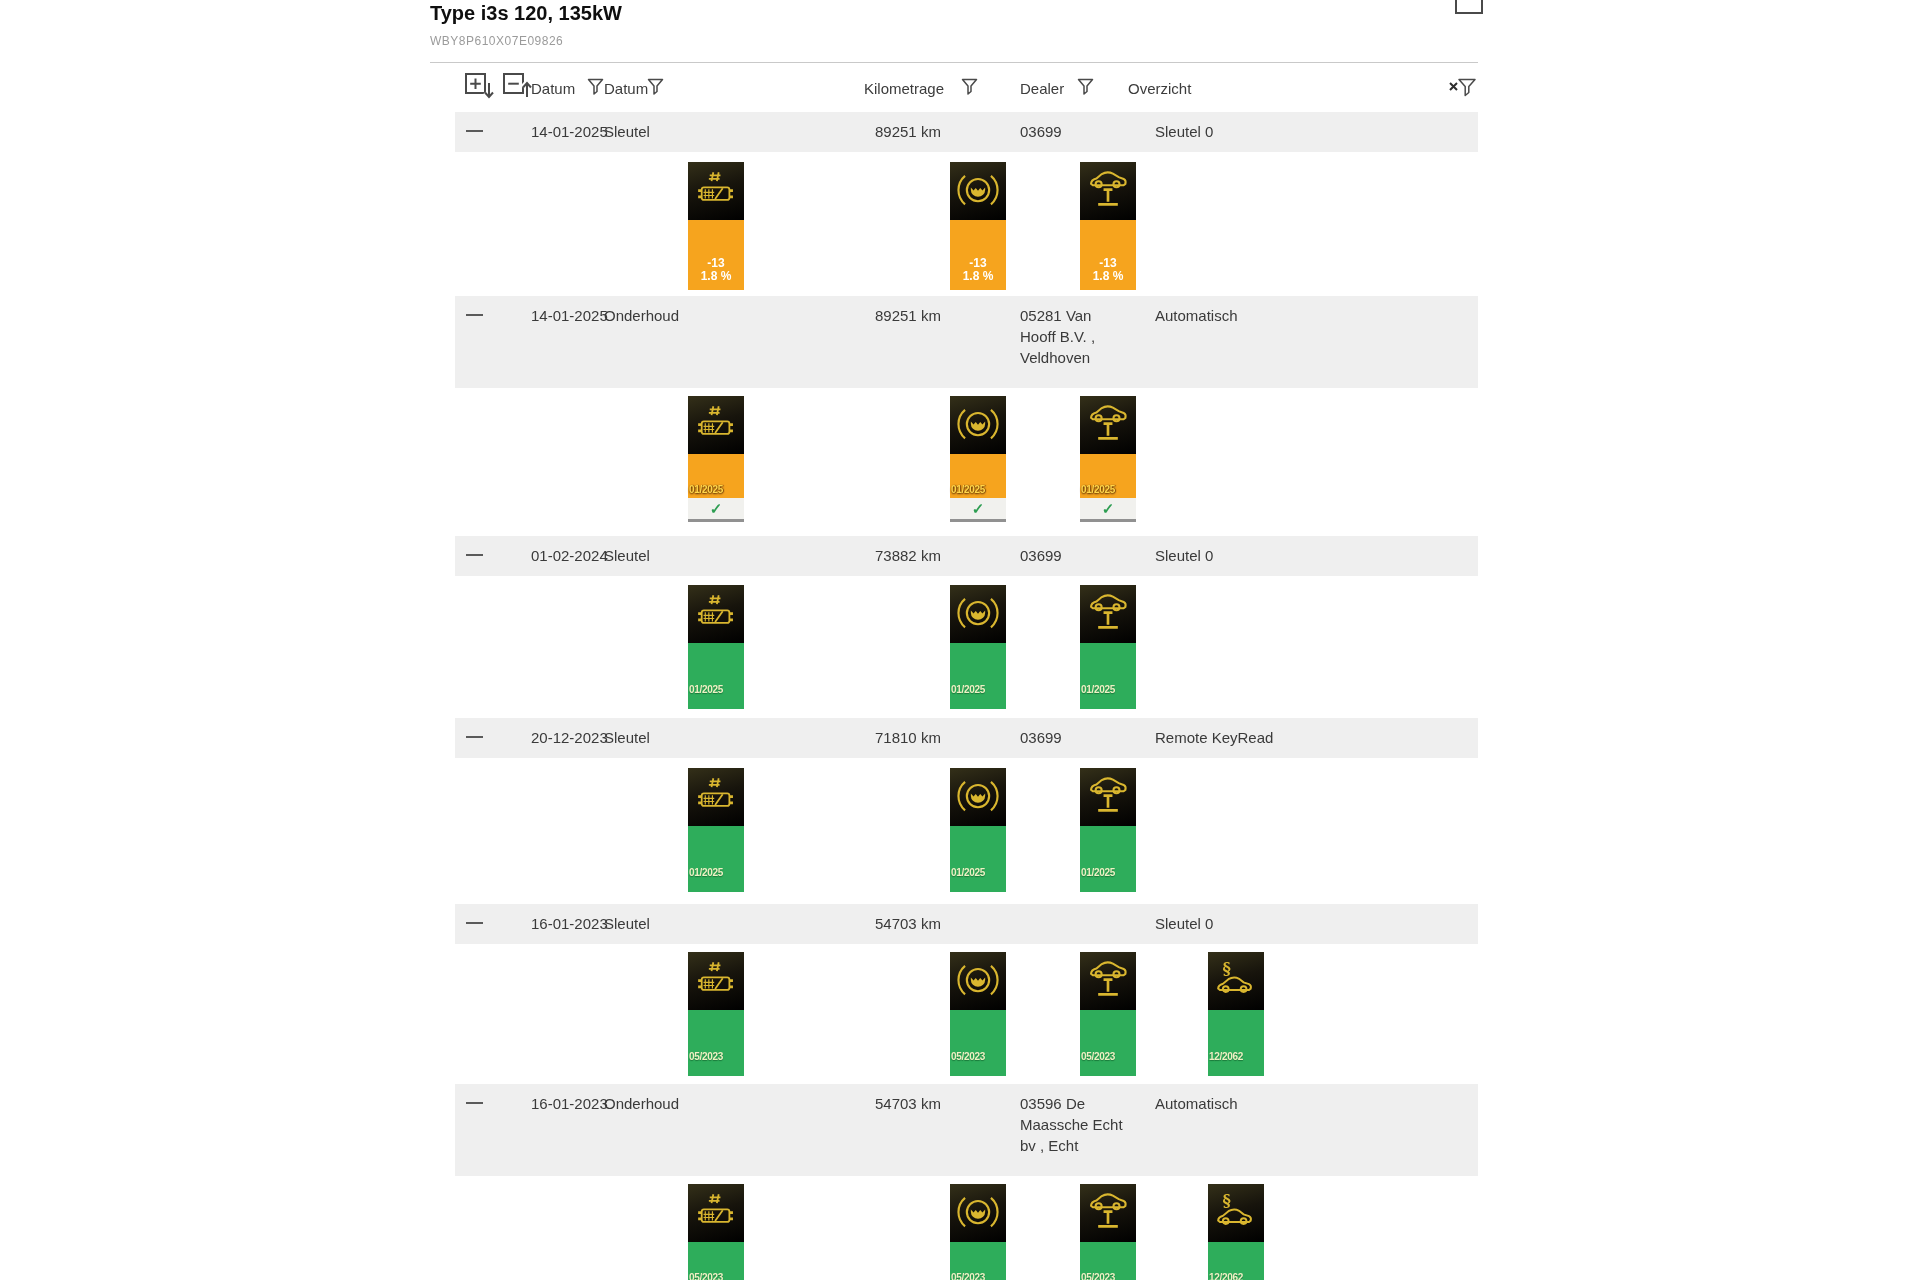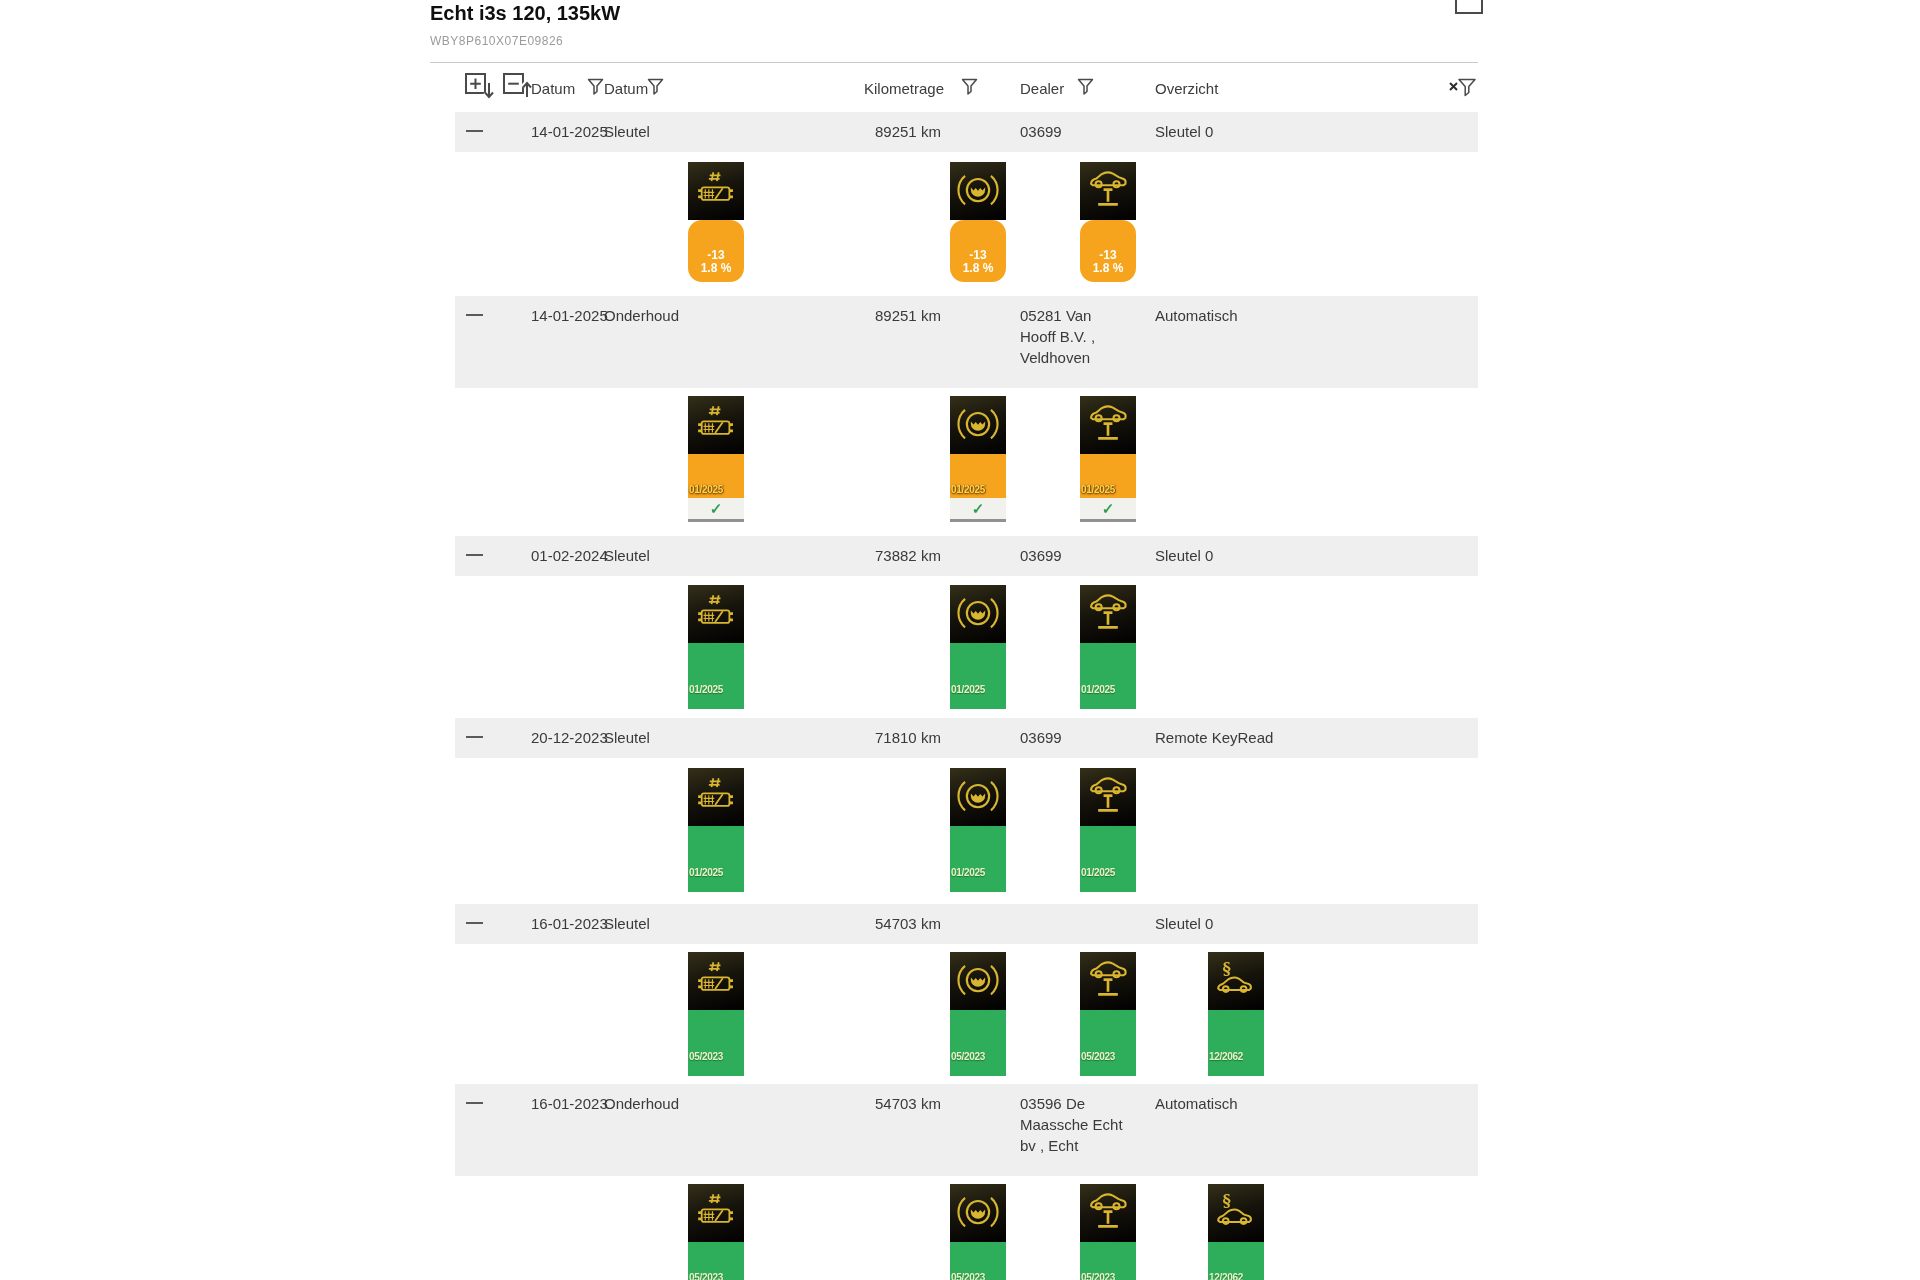--- a/index.html
+++ b/index.html
@@ -26,40 +26,40 @@
   .c-overview{left:700px;width:270px;}
   .expander{position:absolute;left:11px;top:18px;width:17px;height:0;border-top:2px solid #5a5a5a;}
 
   .icon-area{position:absolute;left:0;top:0;width:1920px;height:0;}
   .icon-stack{position:absolute;width:56px;}
   .glyph-box{height:58px;display:flex;align-items:center;justify-content:center;color:var(--glyph,#D9B62F);
              background:linear-gradient(165deg,#343019 0%,#17140c 45%,#000 100%);}
   .state-block{position:relative;width:56px;}
   .orange .state-block{background:var(--orange,#F6A41E);}
   .green  .state-block{background:var(--green,#2EAD5B);}
-  .badge-variant  .state-block{height:62px;border-radius:14px;}
+  .badge-variant  .state-block{height:70px;}
   .tall-variant   .state-block{height:66px;}
   .compact-variant .state-block{height:44px;}
   .badge-lines{position:absolute;left:0;right:0;bottom:7px;text-align:center;color:#fff;
                font-weight:bold;font-size:12px;line-height:13px;}
   .state-label{position:absolute;left:1px;font-weight:bold;font-size:10px;white-space:nowrap;letter-spacing:-.3px;}
   .tall-variant .state-label{bottom:14px;}
   .compact-variant .state-label{bottom:3px;}
   .orange .state-label{color:#FFD54A;text-shadow:0 1px 2px rgba(80,40,0,.95),1px 0 1px rgba(80,40,0,.6);}
   .green  .state-label{color:#EDF1C4;text-shadow:0 1px 1px rgba(0,60,20,.45);}
   .check-box{height:21px;background:#F1F1EE;border-bottom:3px solid #919191;display:flex;
              align-items:center;justify-content:center;color:var(--check,#2E9E52);
              font-size:15px;font-weight:bold;}
 </style>
 </head>
 <body>
 
 <div id="page">
 
-  <div class="title">Echt i3s 120, 135kW</div>
+  <div class="title">Type i3s 120, 135kW</div>
   <div class="vin">WBY8P610X07E09826</div>
   <div class="win-icon"></div>
   <div class="divider"></div>
 
   <button class="tbtn" style="left:463px">
     <svg width="32" height="32" viewBox="0 0 32 32">
       <rect x="2" y="3" width="19" height="19" fill="none" stroke="#4a4a4a" stroke-width="2"></rect>
       <path d="M11.5 7.5 V18 M6.2 12.7 H16.8" stroke="#4a4a4a" stroke-width="2" fill="none"></path>
       <path d="M25 12 V25.5 M21 21.5 L25 26 L29 21.5" stroke="#fff" stroke-width="6" fill="none"></path>
       <path d="M25 12 V25.5 M21 21.5 L25 26 L29 21.5" stroke="#4a4a4a" stroke-width="2" fill="none"></path>
@@ -91,21 +91,21 @@
     <svg width="19" height="20" viewBox="0 0 19 20">
         <path d="M2.5 2.5 H16.5 L11 9 V14.5 L8 17 V9 Z" stroke="#4a4a4a" stroke-width="1.5" fill="none" stroke-linejoin="round"></path>
       </svg>
   </button>
   <div class="colhead" style="left:1020px">Dealer</div>
   <button class="funnel-btn" style="left:1074px">
     <svg width="19" height="20" viewBox="0 0 19 20">
         <path d="M2.5 2.5 H16.5 L11 9 V14.5 L8 17 V9 Z" stroke="#4a4a4a" stroke-width="1.5" fill="none" stroke-linejoin="round"></path>
       </svg>
   </button>
-  <div class="colhead" style="left:1155px">Overzicht</div>
+  <div class="colhead" style="left:1128px">Overzicht</div>
   <button class="clear-btn" style="left:1444px">
     <svg width="32" height="22" viewBox="0 0 32 22">
       <path d="M4 6 L11 13 M11 6 L4 13" stroke="#2e2e2e" stroke-width="2"></path>
       <path d="M13 2.5 H29 L22.8 9.5 V15.5 L19.2 18.5 V9.5 Z" stroke="#4a4a4a" stroke-width="1.5" fill="none" stroke-linejoin="round"></path>
     </svg>
   </button>
 
   <div class="group-row" style="top:112px;height:40px">
     <div class="expander"></div>
     <div class="cell c-date">14-01-2025</div>

